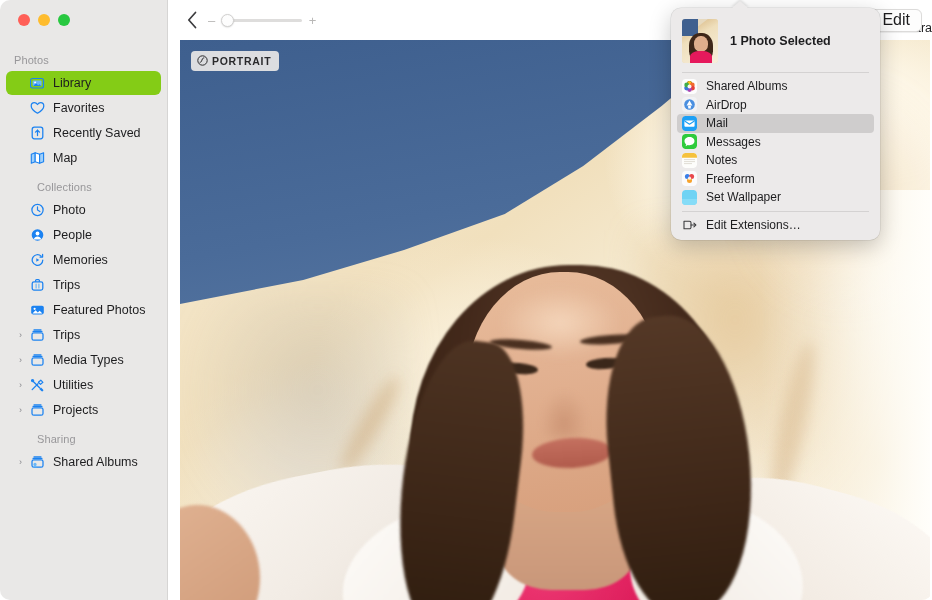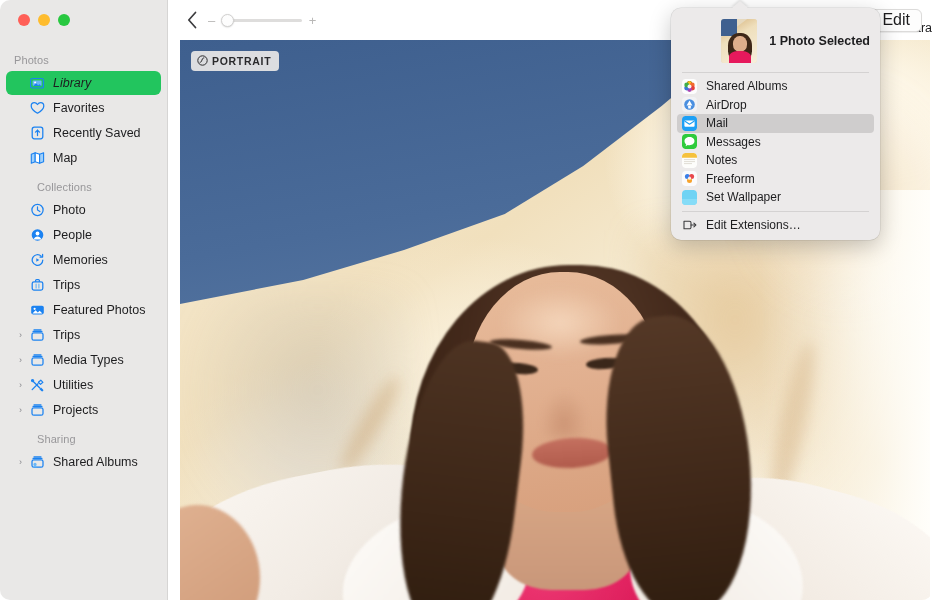--- a/index.html
+++ b/index.html
@@ -48,21 +48,21 @@
   .row {
     display: flex; align-items: center;
     height: 24px;
     margin: 1px 6px;
     padding-left: 8px;
     border-radius: 6px;
     font-size: 12.5px;
     color: #1d1d1f;
     position: relative;
   }
-  .row.selected { background: #22c55e; font-style: italic; }
+  .row.selected { background: #84cc16; }
   .disclosure {
     width: 13px; flex: 0 0 13px;
     font-size: 9px; color: #86868b;
     line-height: 1;
     display: flex; align-items: center; justify-content: center;
   }
   .disclosure.empty { visibility: hidden; }
   .icon-slot {
     width: 20px; flex: 0 0 20px;
     display: flex; align-items: center; justify-content: center;
@@ -370,21 +370,20 @@
     border-left: 9px solid transparent;
     border-right: 9px solid transparent;
     border-bottom: 8px solid #eceaea;
     z-index: 41;
     filter: drop-shadow(0 -1.5px 1px rgba(0,0,0,0.1));
   }
   #popover-head {
     display: flex; align-items: center;
     padding: 6px 10px 9px 11px;
     gap: 12px;
-    justify-content: flex-end;
   }
   #popover-thumb {
     width: 36px; height: 44px;
     border-radius: 3px;
     overflow: hidden;
     position: relative;
     flex: 0 0 36px;
     background: #e6d9bf;
   }
   #popover-thumb .t-sky {

